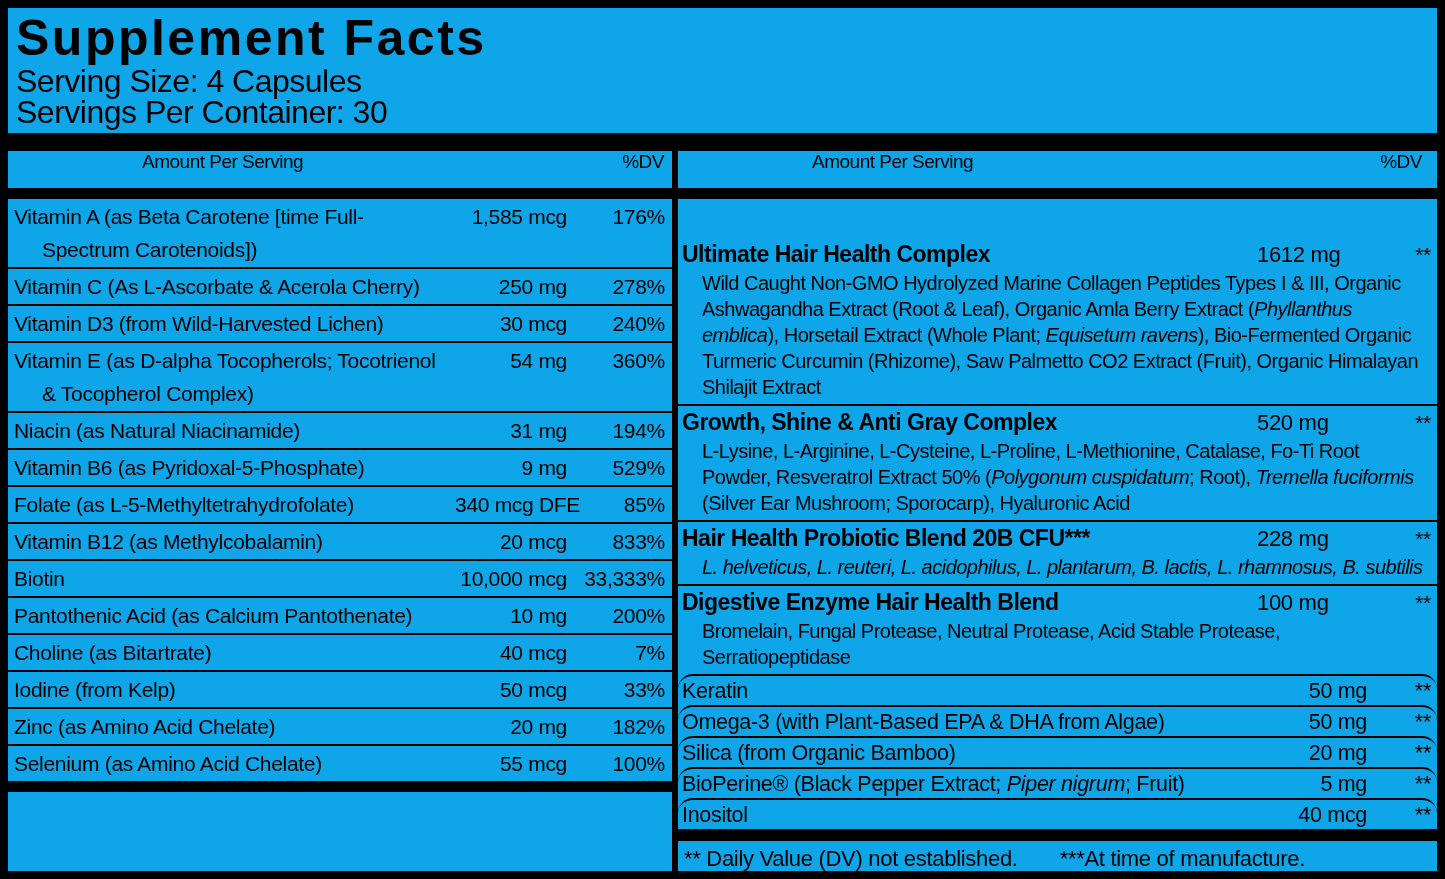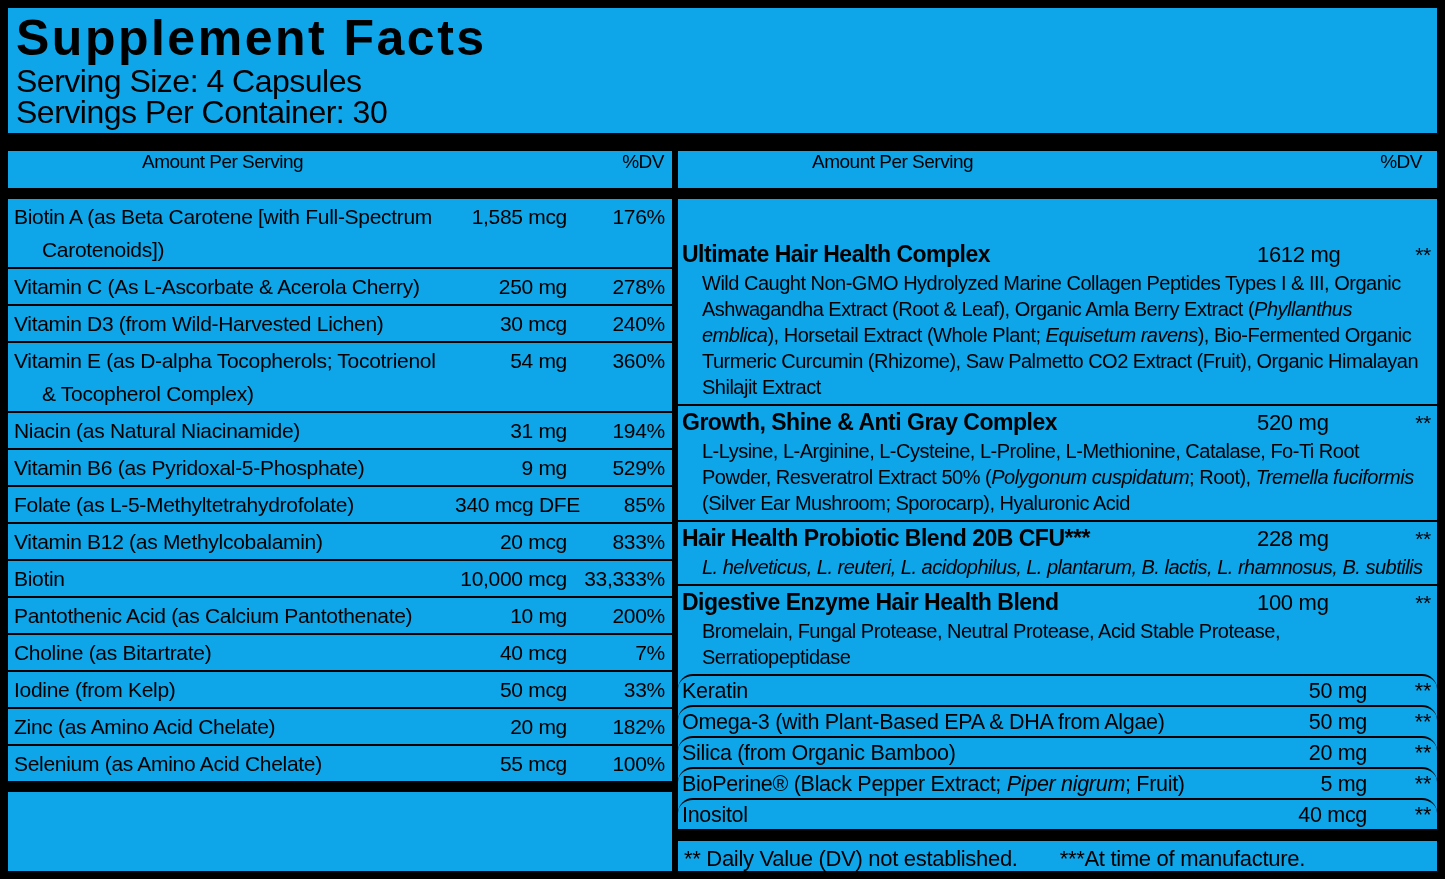--- a/index.html
+++ b/index.html
@@ -82,21 +82,21 @@
 
   <div class="hdr hdrR">
     <span class="amt">Amount Per Serving</span>
     <span class="dv">%DV</span>
   </div>
 
   <div class="bar2"></div>
 
   <div class="colL">
     <div class="lrow">
-      <span class="nm">Biotin A (as Beta Carotene [with Full-Spectrum Carotenoids])</span>
+      <span class="nm">Vitamin A (as Beta Carotene [time Full-Spectrum Carotenoids])</span>
       <span class="amt">1,585 mcg</span>
       <span class="dv">176%</span>
     </div>
     <div class="lrow">
       <span class="nm">Vitamin C (As L-Ascorbate &amp; Acerola Cherry)</span>
       <span class="amt">250 mg</span>
       <span class="dv">278%</span>
     </div>
     <div class="lrow">
       <span class="nm">Vitamin D3 (from Wild-Harvested Lichen)</span>

